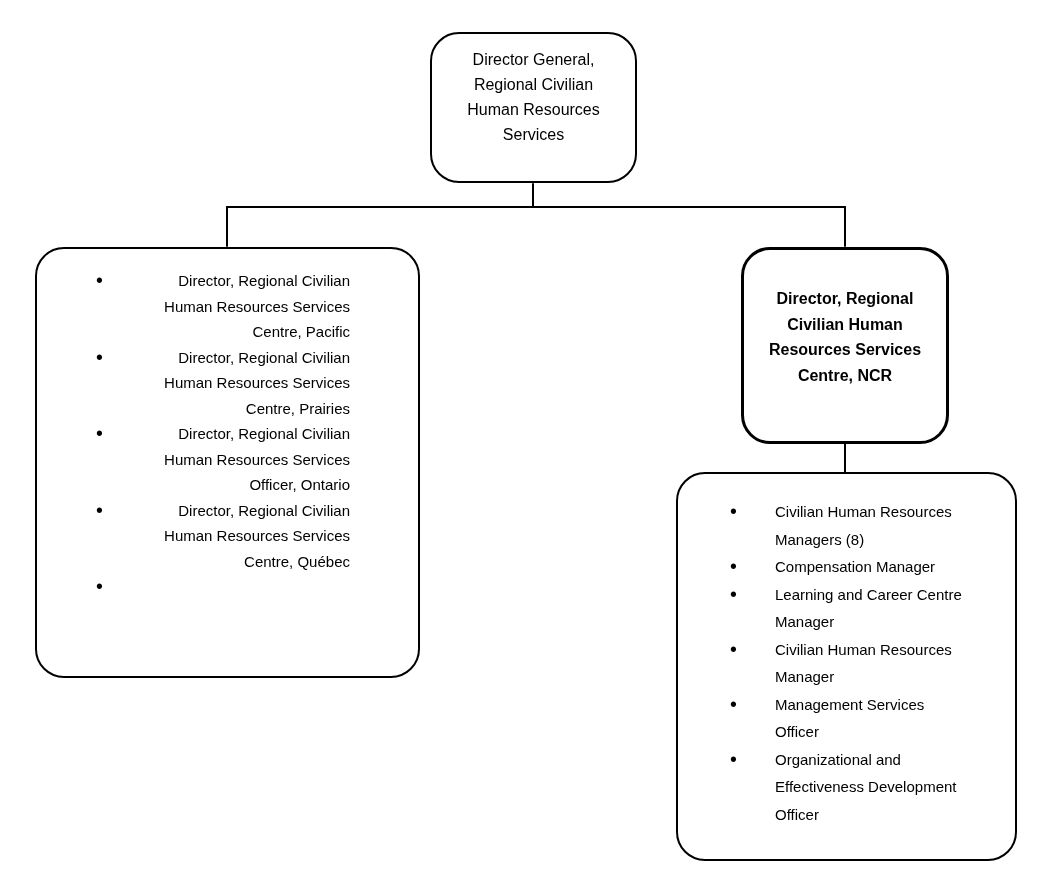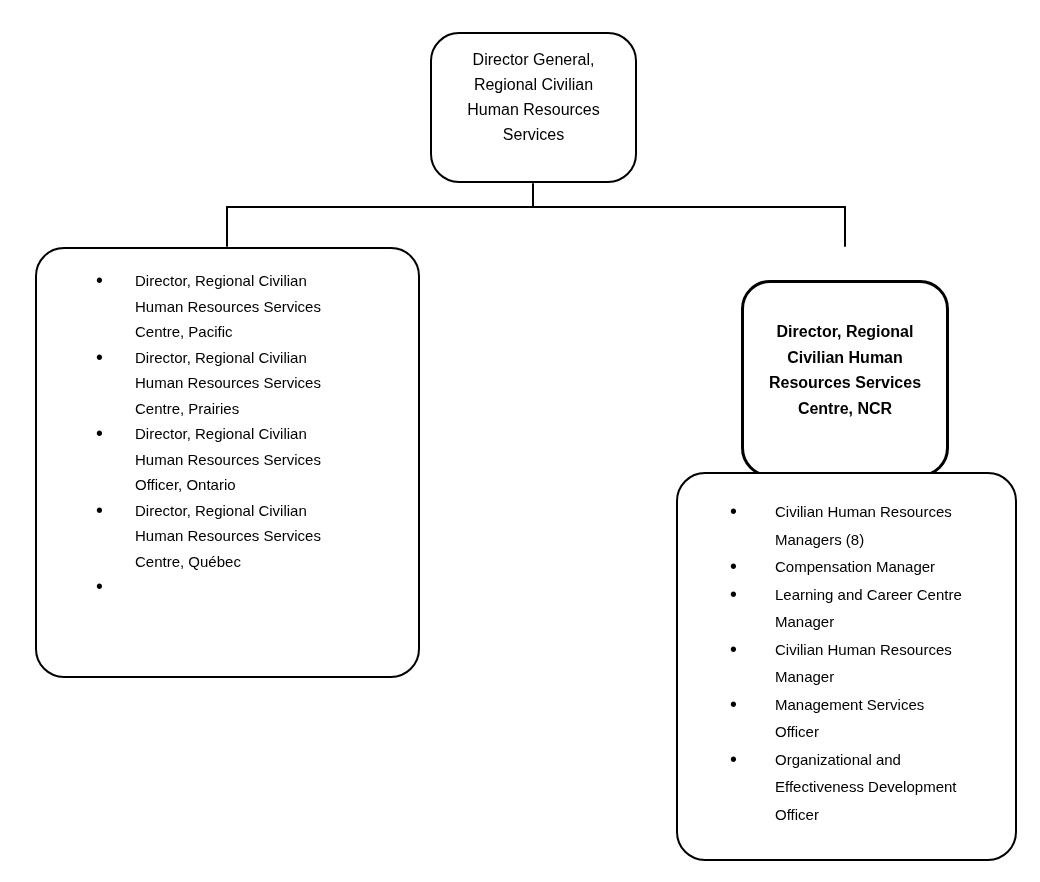--- a/index.html
+++ b/index.html
@@ -45,21 +45,20 @@
     width: 207px; height: 151px;
     padding: 13px 26px 0 26px;
   }
   #ncr-box {
     left: 741px; top: 247px;
     width: 208px; height: 197px;
     border-width: 3px;
     font-weight: bold;
     padding: 36px 20px 0 20px;
     line-height: 25.5px;
-    margin-top: 33px;
   }
   #directors-box {
     left: 35px; top: 247px;
     width: 385px; height: 431px;
     padding-top: 19px;
   }
   #staff-box {
     left: 676px; top: 472px;
     width: 341px; height: 389px;
     padding-top: 24px;
@@ -71,21 +70,21 @@
     padding: 0;
     font-size: 15px;
   }
   ul.org-list li {
     position: relative;
   }
   #directors-box li {
     padding-left: 98px;
     line-height: 25.5px;
   }
-  #directors-box li .li-text { max-width: 215px; }
+  #directors-box li .li-text { max-width: 215px; text-align: right; }
   #staff-box li {
     padding-left: 97px;
     line-height: 27.5px;
   }
   #staff-box li .li-text { max-width: 192px; }
   .li-text { display: inline-block; }
   .bullet {
     position: absolute;
     font-size: 1.3em;
     line-height: inherit;

